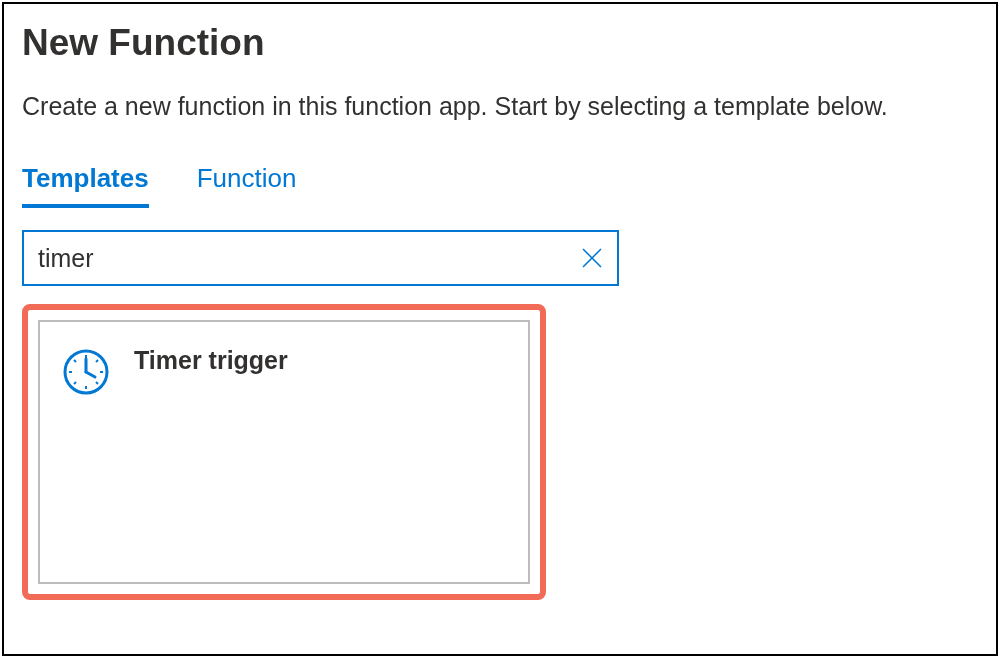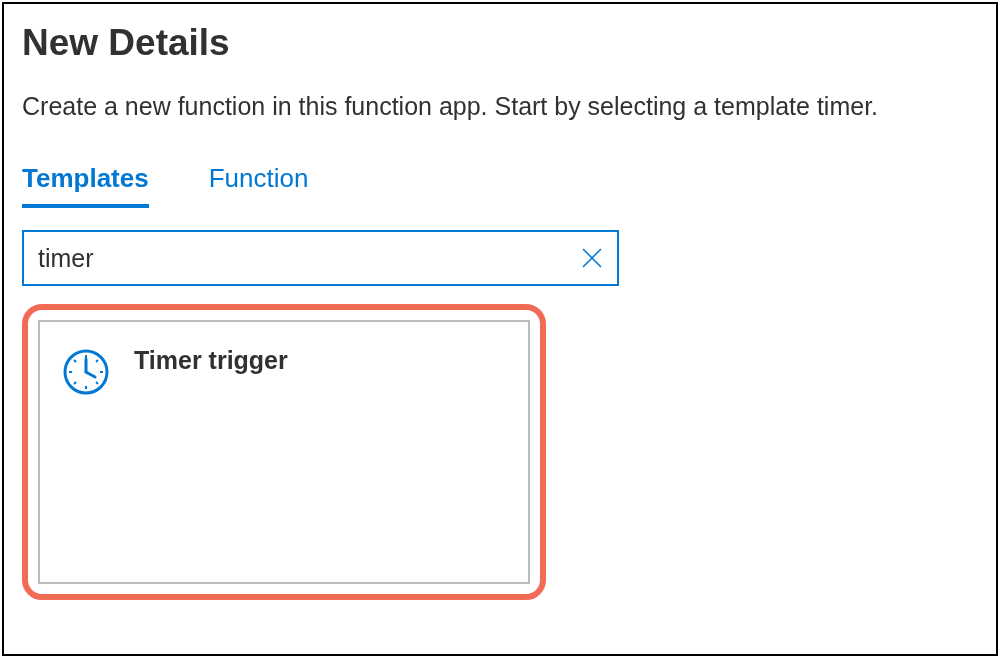--- a/index.html
+++ b/index.html
@@ -28,21 +28,21 @@
       margin-bottom: 28px;
     }
     .description {
       font-size: 25px;
       color: #323130;
       font-weight: 400;
       margin-bottom: 42px;
     }
     .tabs {
       display: flex;
-      gap: 60px;
+      gap: 48px;
       margin-bottom: 22px;
     }
     .tab {
       font-size: 26px;
       color: #0078d4;
       padding-bottom: 10px;
       cursor: pointer;
       border-bottom: 4px solid transparent;
     }
     .tab.active {
@@ -68,21 +68,21 @@
       flex: 1;
     }
     .clear-icon {
       cursor: pointer;
       display: flex;
       align-items: center;
       justify-content: center;
     }
     .highlight-box {
       border: 6px solid #f26b56;
-      border-radius: 20px;
+      border-radius: 8px;
       width: 524px;
       height: 296px;
       padding: 10px;
     }
     .card {
       border: 2px solid #bcbcbc;
       width: 100%;
       height: 100%;
       padding: 24px 22px;
       display: flex;
@@ -107,22 +107,22 @@
       font-size: 24px;
       color: #323130;
       font-weight: 400;
       line-height: 1.35;
     }
   </style>
 </head>
 <body>
 
 <div class="window">
-  <h1 class="page-title">New Details</h1>
-  <p class="description">Create a new function in this function app. Start by selecting a template timer.</p>
+  <h1 class="page-title">New Function</h1>
+  <p class="description">Create a new function in this function app. Start by selecting a template below.</p>
 
   <div class="tabs">
     <div class="tab active">
       <span>Templates</span>
     </div>
     <div class="tab">
       <span>Function</span>
     </div>
   </div>
 

